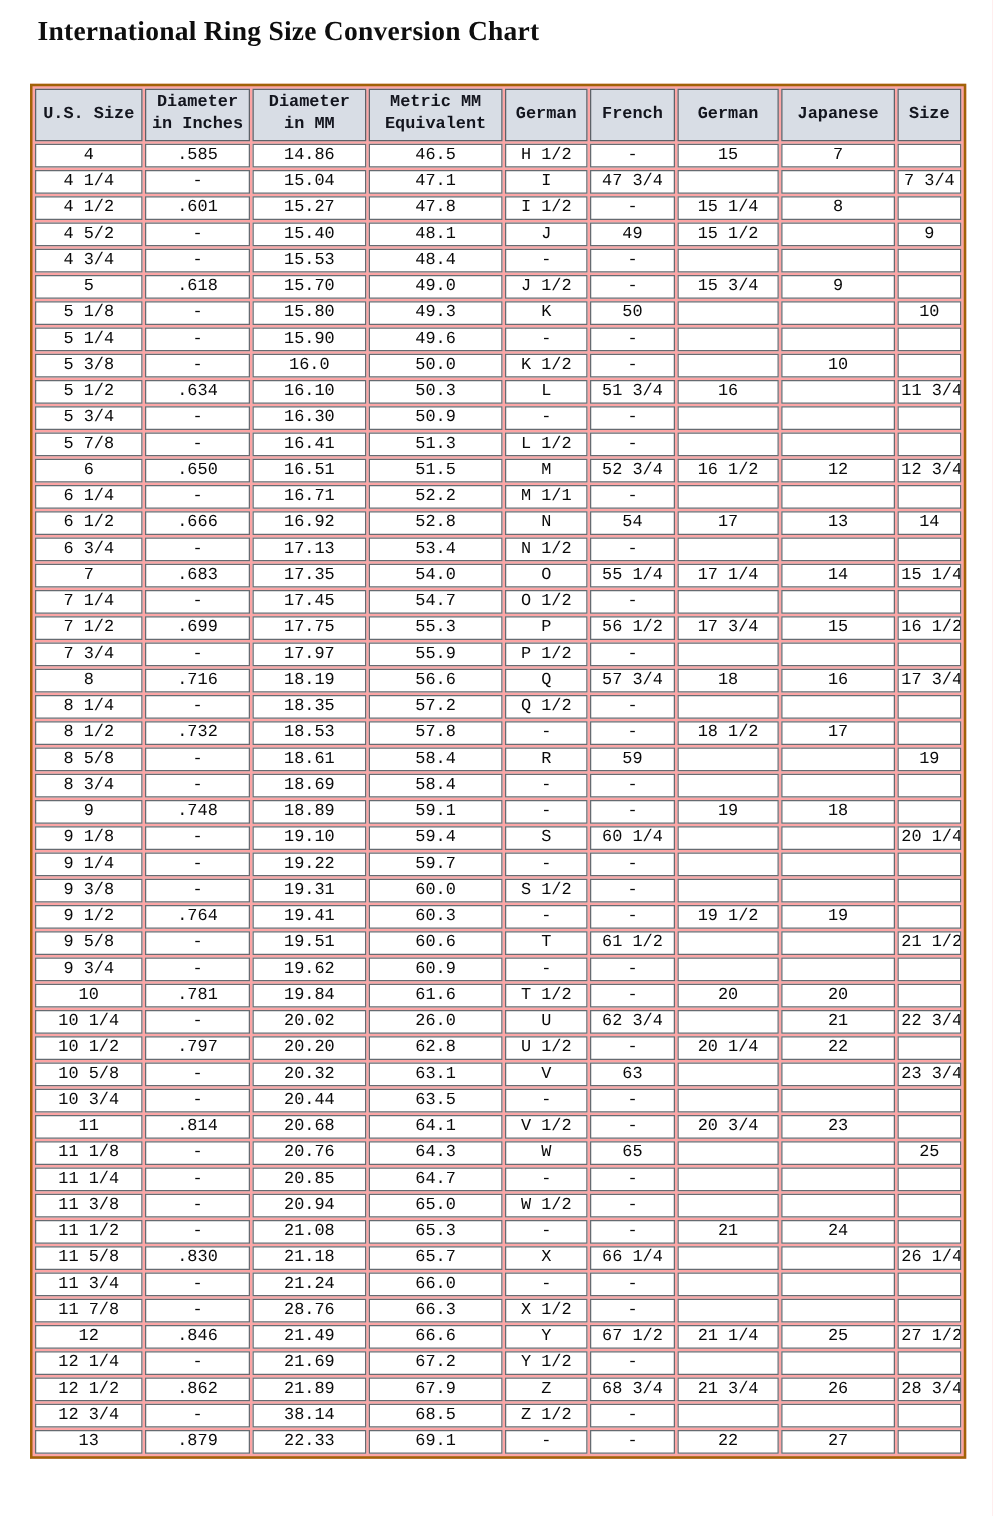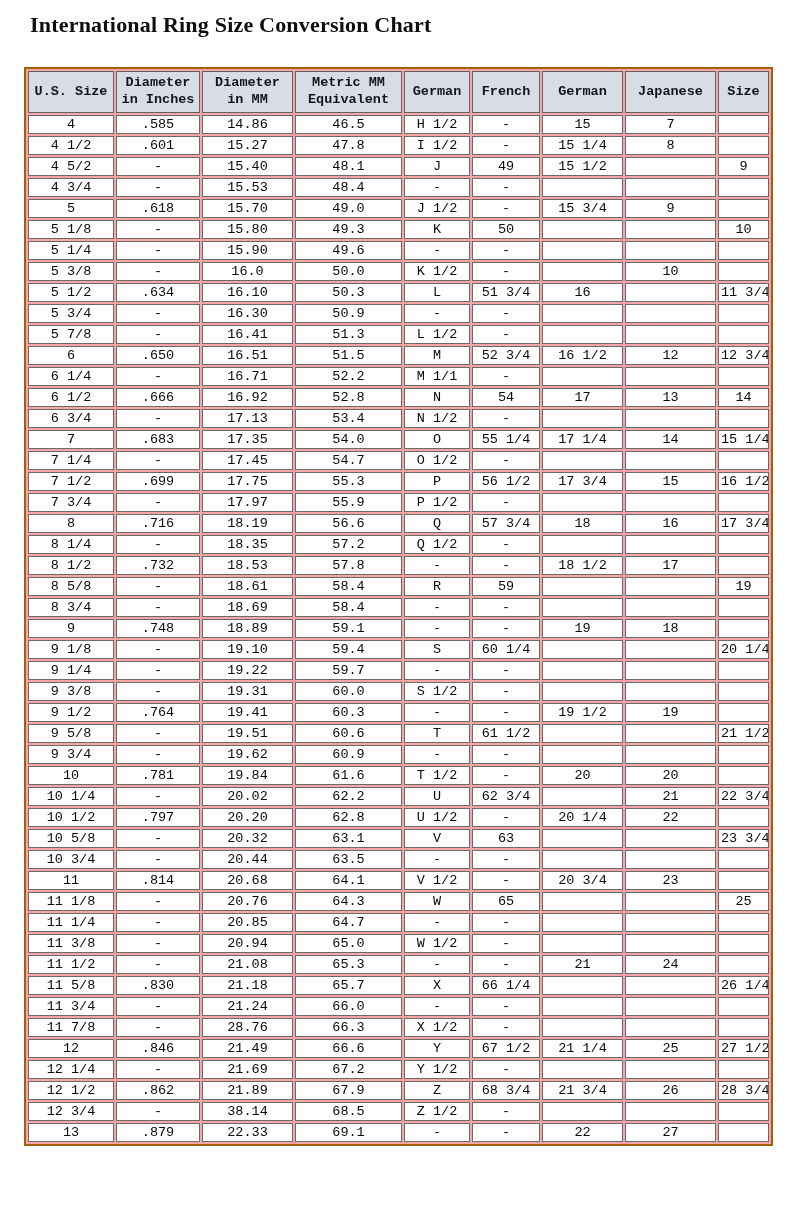--- a/index.html
+++ b/index.html
@@ -99,20 +99,31 @@
             <td>.585</td>
             <td>14.86</td>
             <td>46.5</td>
             <td>H 1/2</td>
             <td>-</td>
             <td>15</td>
             <td>7</td>
             <td></td>
           </tr>
           <tr>
+            <td>4 1/4</td>
+            <td>-</td>
+            <td>15.04</td>
+            <td>47.1</td>
+            <td>I</td>
+            <td>47 3/4</td>
+            <td></td>
+            <td></td>
+            <td>7 3/4</td>
+          </tr>
+          <tr>
             <td>4 1/2</td>
             <td>.601</td>
             <td>15.27</td>
             <td>47.8</td>
             <td>I 1/2</td>
             <td>-</td>
             <td>15 1/4</td>
             <td>8</td>
             <td></td>
           </tr>
@@ -443,21 +454,21 @@
             <td>T 1/2</td>
             <td>-</td>
             <td>20</td>
             <td>20</td>
             <td></td>
           </tr>
           <tr>
             <td>10 1/4</td>
             <td>-</td>
             <td>20.02</td>
-            <td>62.2</td>
+            <td>26.0</td>
             <td>U</td>
             <td>62 3/4</td>
             <td></td>
             <td>21</td>
             <td>22 3/4</td>
           </tr>
           <tr>
             <td>10 1/2</td>
             <td>.797</td>
             <td>20.20</td>

